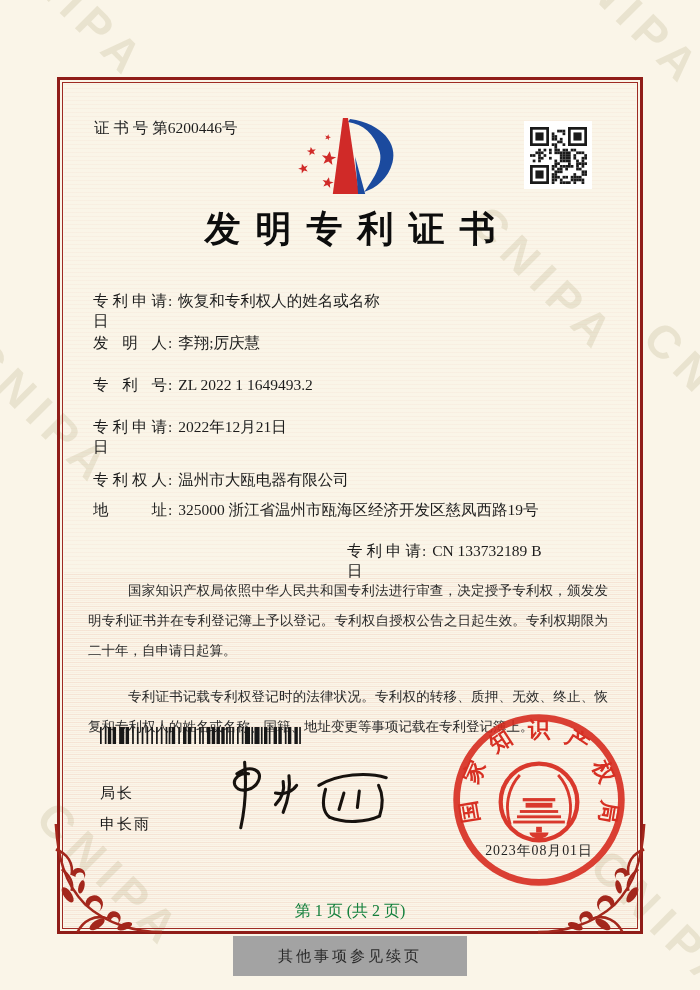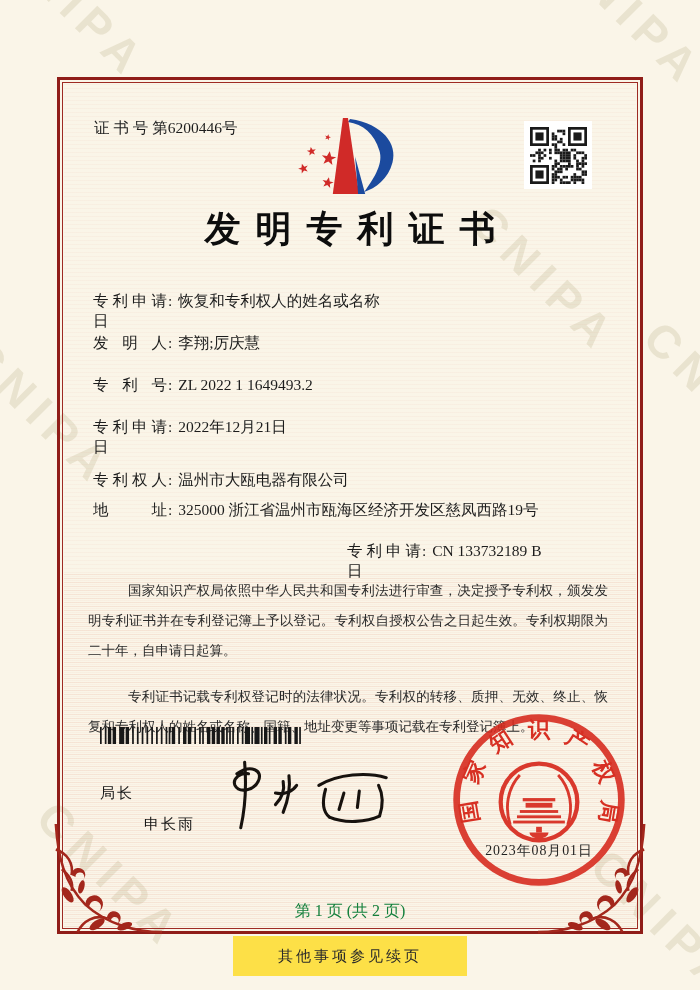--- a/index.html
+++ b/index.html
@@ -46,31 +46,31 @@
   .paras{position:absolute;left:88px;top:576px;width:520px;z-index:5;
          font-size:13.5px;line-height:30px;text-align:justify;color:#2a2a2a;}
   .paras p{margin:0;text-indent:40px;}
   .paras p+p{margin-top:16px;}
 
   
   .barcode{position:absolute;left:100px;top:727px;width:205px;height:17px;z-index:5;}
   .sig-title{position:absolute;left:100px;top:784px;font-size:15px;z-index:5;
      font-family:"Liberation Sans","DejaVu Sans",sans-serif;letter-spacing:2px;color:#151515;}
   .sig-name{position:absolute;left:100px;top:815px;font-size:15px;z-index:5;
-     font-family:"Liberation Sans","DejaVu Sans",sans-serif;letter-spacing:2px;color:#151515;margin-left:44px;}
+     font-family:"Liberation Sans","DejaVu Sans",sans-serif;letter-spacing:2px;color:#151515;}
   .sig-script{position:absolute;left:208px;top:756px;width:212px;height:78px;z-index:5;}
 
   
   .seal{position:absolute;left:448px;top:709px;width:182px;height:182px;z-index:6;opacity:.96;}
 
   
   .page-info{position:absolute;left:0;width:700px;top:901px;text-align:center;
              font-size:16px;z-index:5;color:#15803d;}
   .cont-box{position:absolute;left:50%;transform:translateX(-50%);top:936px;width:234px;height:40px;
-            background:#fde047;z-index:6;display:flex;align-items:center;justify-content:center;}
+            background:#a3a3a3;z-index:6;display:flex;align-items:center;justify-content:center;}
   .cont-text{font-size:15px;letter-spacing:3px;color:#2a2a2a;}
 </style>
 </head>
 <body>
 
 <div class="page">
 
   <span class="wm" style="left:-18px;top:-22px;">CNIPA</span>
   <span class="wm" style="left:538px;top:-14px;">CNIPA</span>
   <span class="wm" style="left:452px;top:252px;">CNIPA</span>

